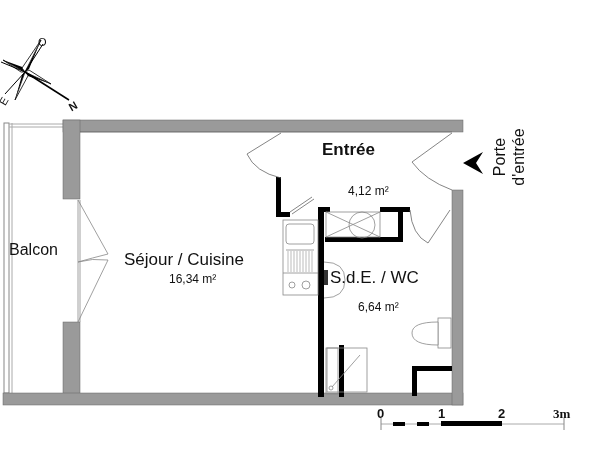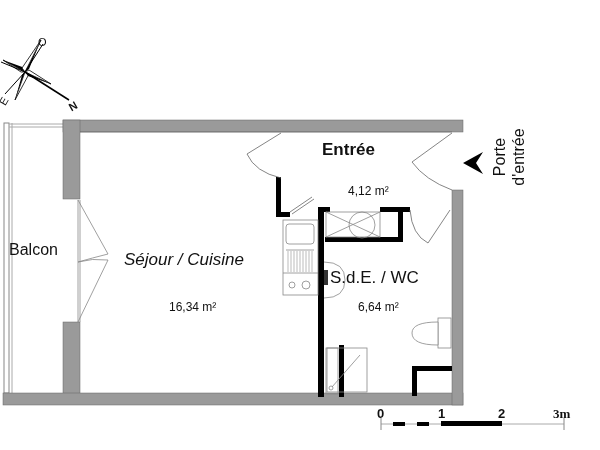--- a/index.html
+++ b/index.html
@@ -143,22 +143,22 @@
     <rect x="393" y="422" width="12" height="4" fill="#000"></rect>
     <rect x="417" y="422" width="12" height="4" fill="#000"></rect>
     <rect x="441" y="421" width="61" height="5" fill="#000"></rect>
   </g>
 </svg>
 
 <span class="label" style="left:38px;top:36px;font-size:11px;">O</span>
 <span class="label" style="left:0px;top:95px;font-size:11px;transform:rotate(-60deg);">E</span>
 <span class="label" style="left:69px;top:100px;font-size:11px;font-weight:bold;transform:rotate(-30deg);">N</span>
 
-<span class="label room-name" style="left:124px;top:250px;font-style:italic;">Séjour / Cuisine</span>
-<span class="label room-area" style="left:169px;top:300px;">16,34 m²</span>
+<span class="label room-name" style="left:124px;top:250px;">Séjour / Cuisine</span>
+<span class="label room-area" style="left:169px;top:272px;">16,34 m²</span>
 
 <span class="label room-name" style="left:322px;top:140px;font-weight:bold;">Entrée</span>
 <span class="label room-area" style="left:328px;top:184px;margin-left:20px;">4,12 m²</span>
 
 <span class="label room-name" style="left:330px;top:268px;">S.d.E. / WC</span>
 <span class="label room-area" style="left:358px;top:300px;">6,64 m²</span>
 
 <span class="label room-name" style="left:9px;top:241px;font-size:16px;">Balcon</span>
 
 <div class="vert" style="left:490px;top:197px;width:80px;">

